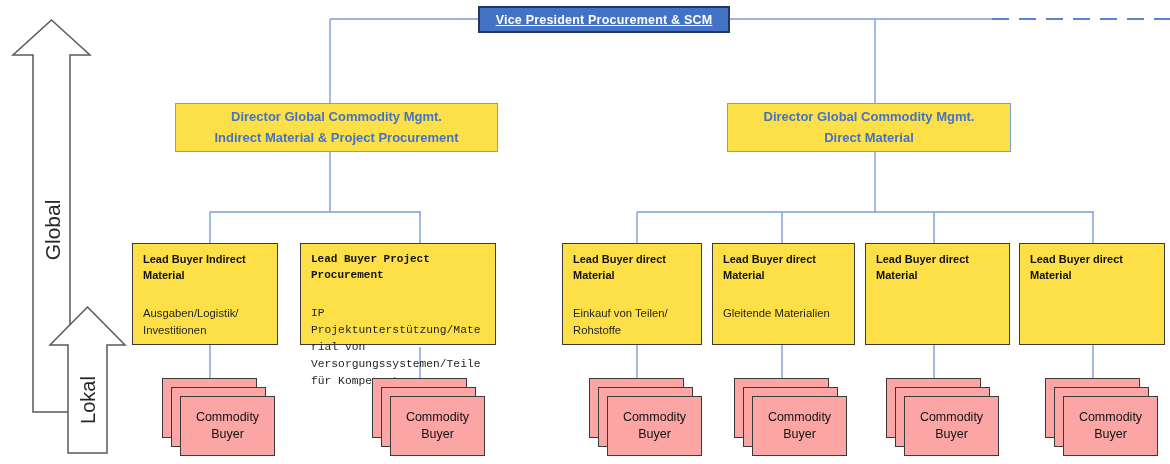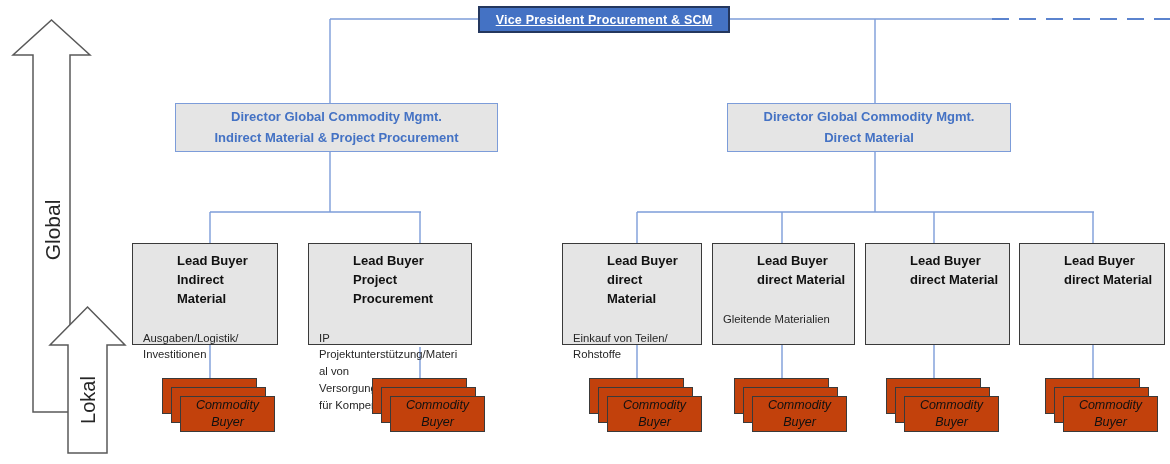--- a/index.html
+++ b/index.html
@@ -12,21 +12,21 @@
     overflow: hidden;
   }
   .wires {
     position: absolute;
     left: 0; top: 0;
     width: 1170px; height: 464px;
   }
   .node {
     position: absolute;
     box-sizing: border-box;
-    background: #e5e5e5;
+    background: #fde047;
   }
   .vp-box {
     left: 478px; top: 6px; width: 252px; height: 27px;
     background: #4472C4;
     border: 2px solid #24375E;
     color: #ffffff;
     font-size: 12.5px;
     font-weight: bold;
     display: flex; align-items: center; justify-content: center;
     letter-spacing: 0.2px;
@@ -45,51 +45,49 @@
   }
   .dir-left  { left: 175px; width: 323px; }
   .dir-right { left: 727px; width: 284px; }
   .lead-box {
     top: 243px; height: 102px;
     border: 1.5px solid #3A3A3A;
     padding: 8px 8px 0 10px;
     color: #1a1a1a;
   }
   .lead-title {
-    font-size: 13px;
+    font-size: 11px;
     font-weight: bold;
     line-height: 1.45;
     color: #111111;
-    margin-left: 34px;
   }
   .lead-detail {
     margin-top: 21px;
     font-size: 11.3px;
     line-height: 1.5;
     color: #262626;
     overflow-wrap: break-word;
   }
   .lb1 { left: 132px;  width: 146px; }
-  .lb2 { left: 308px;  width: 164px; }
+  .lb2 { left: 300px;  width: 196px; font-family: Liberation Mono, monospace; }
   .lb3 { left: 562px;  width: 140px; }
   .lb4 { left: 712px;  width: 143px; }
   .lb5 { left: 865px;  width: 145px; }
   .lb6 { left: 1019px; width: 146px; }
   .stack {
     position: absolute;
     top: 378px;
     width: 113px; height: 70px;
   }
   .cb {
     position: absolute;
     box-sizing: border-box;
-    width: 95px; height: 36px;
-    background: #c2410c;
+    width: 95px; height: 60px;
+    background: #fca5a5;
     border: 1.5px solid #3A3A3A;
-    font-style: italic;
   }
   .cb.back  { left: 0;    top: 0; }
   .cb.mid   { left: 9px;  top: 9px; }
   .cb.front {
     left: 18px; top: 18px;
     display: flex; align-items: center; justify-content: center;
     text-align: center;
     font-size: 12.5px;
     line-height: 1.35;
     color: #111111;

